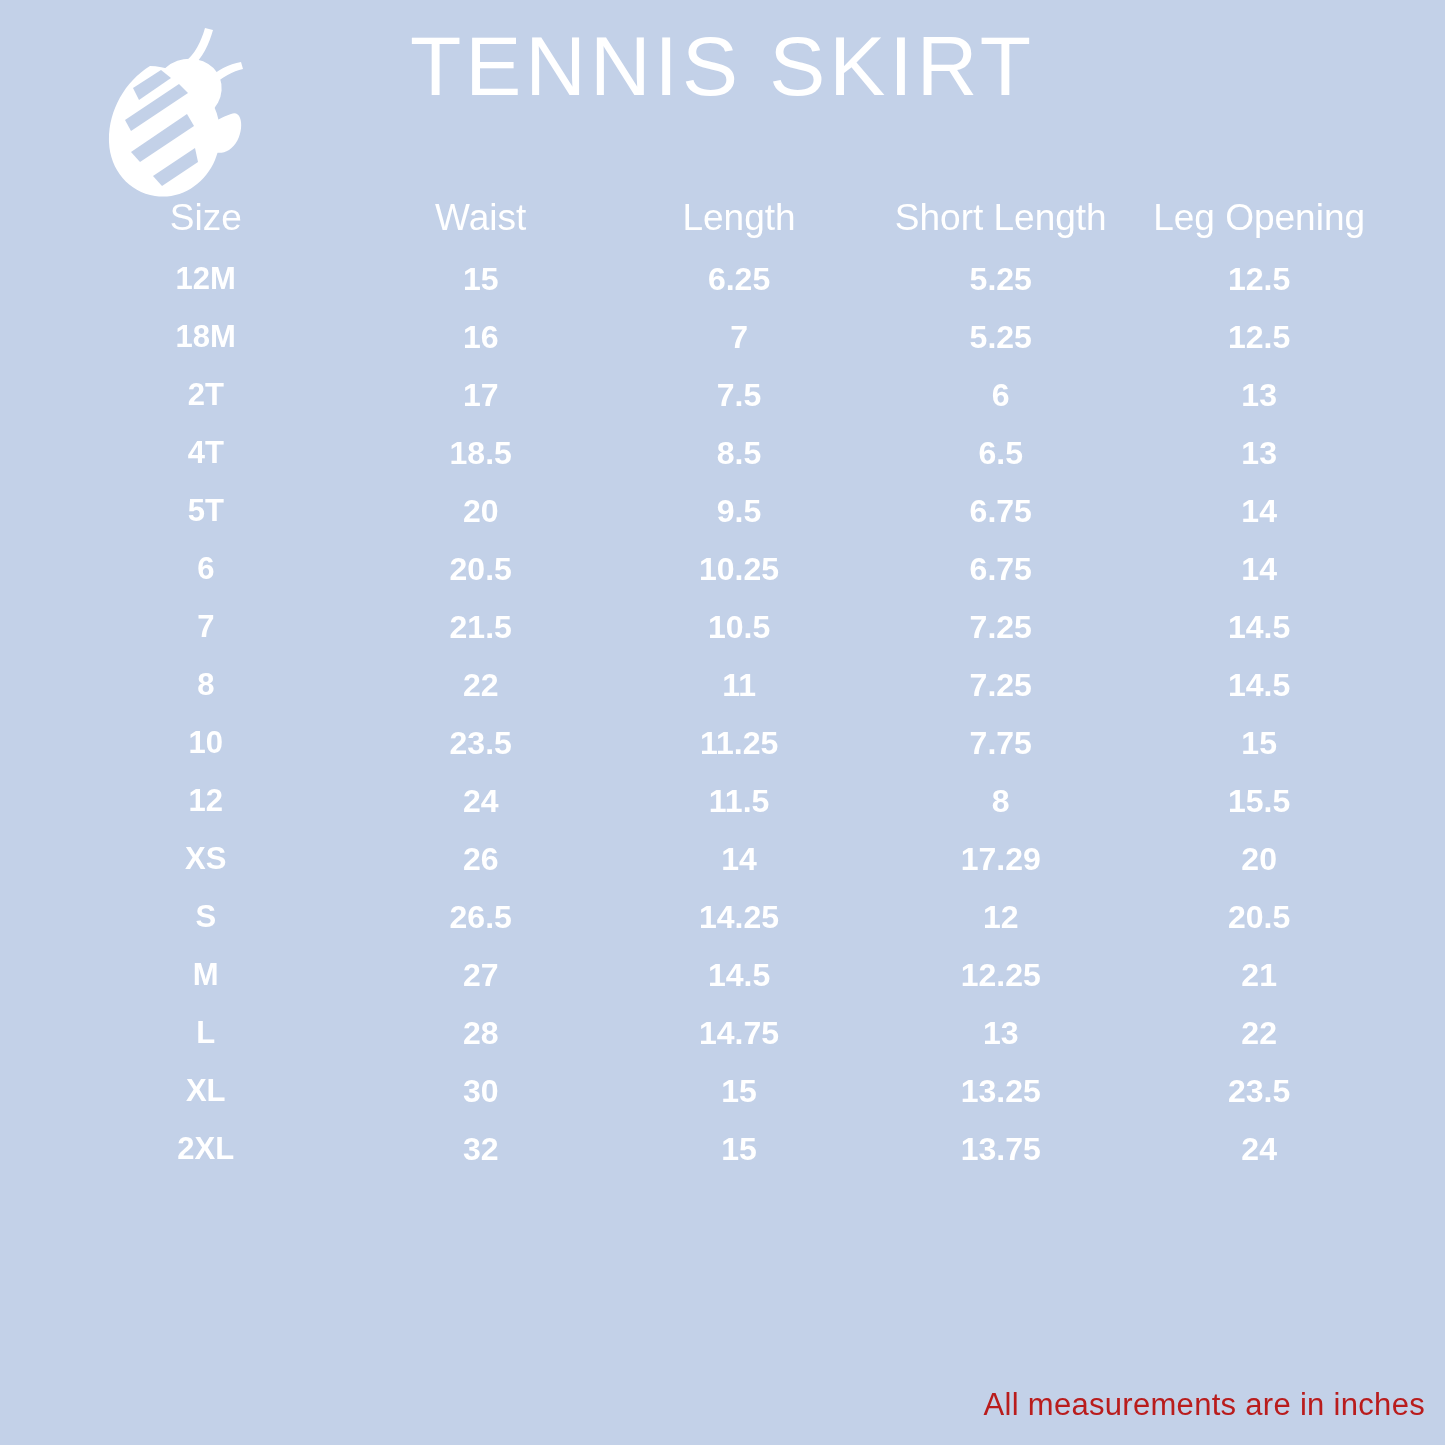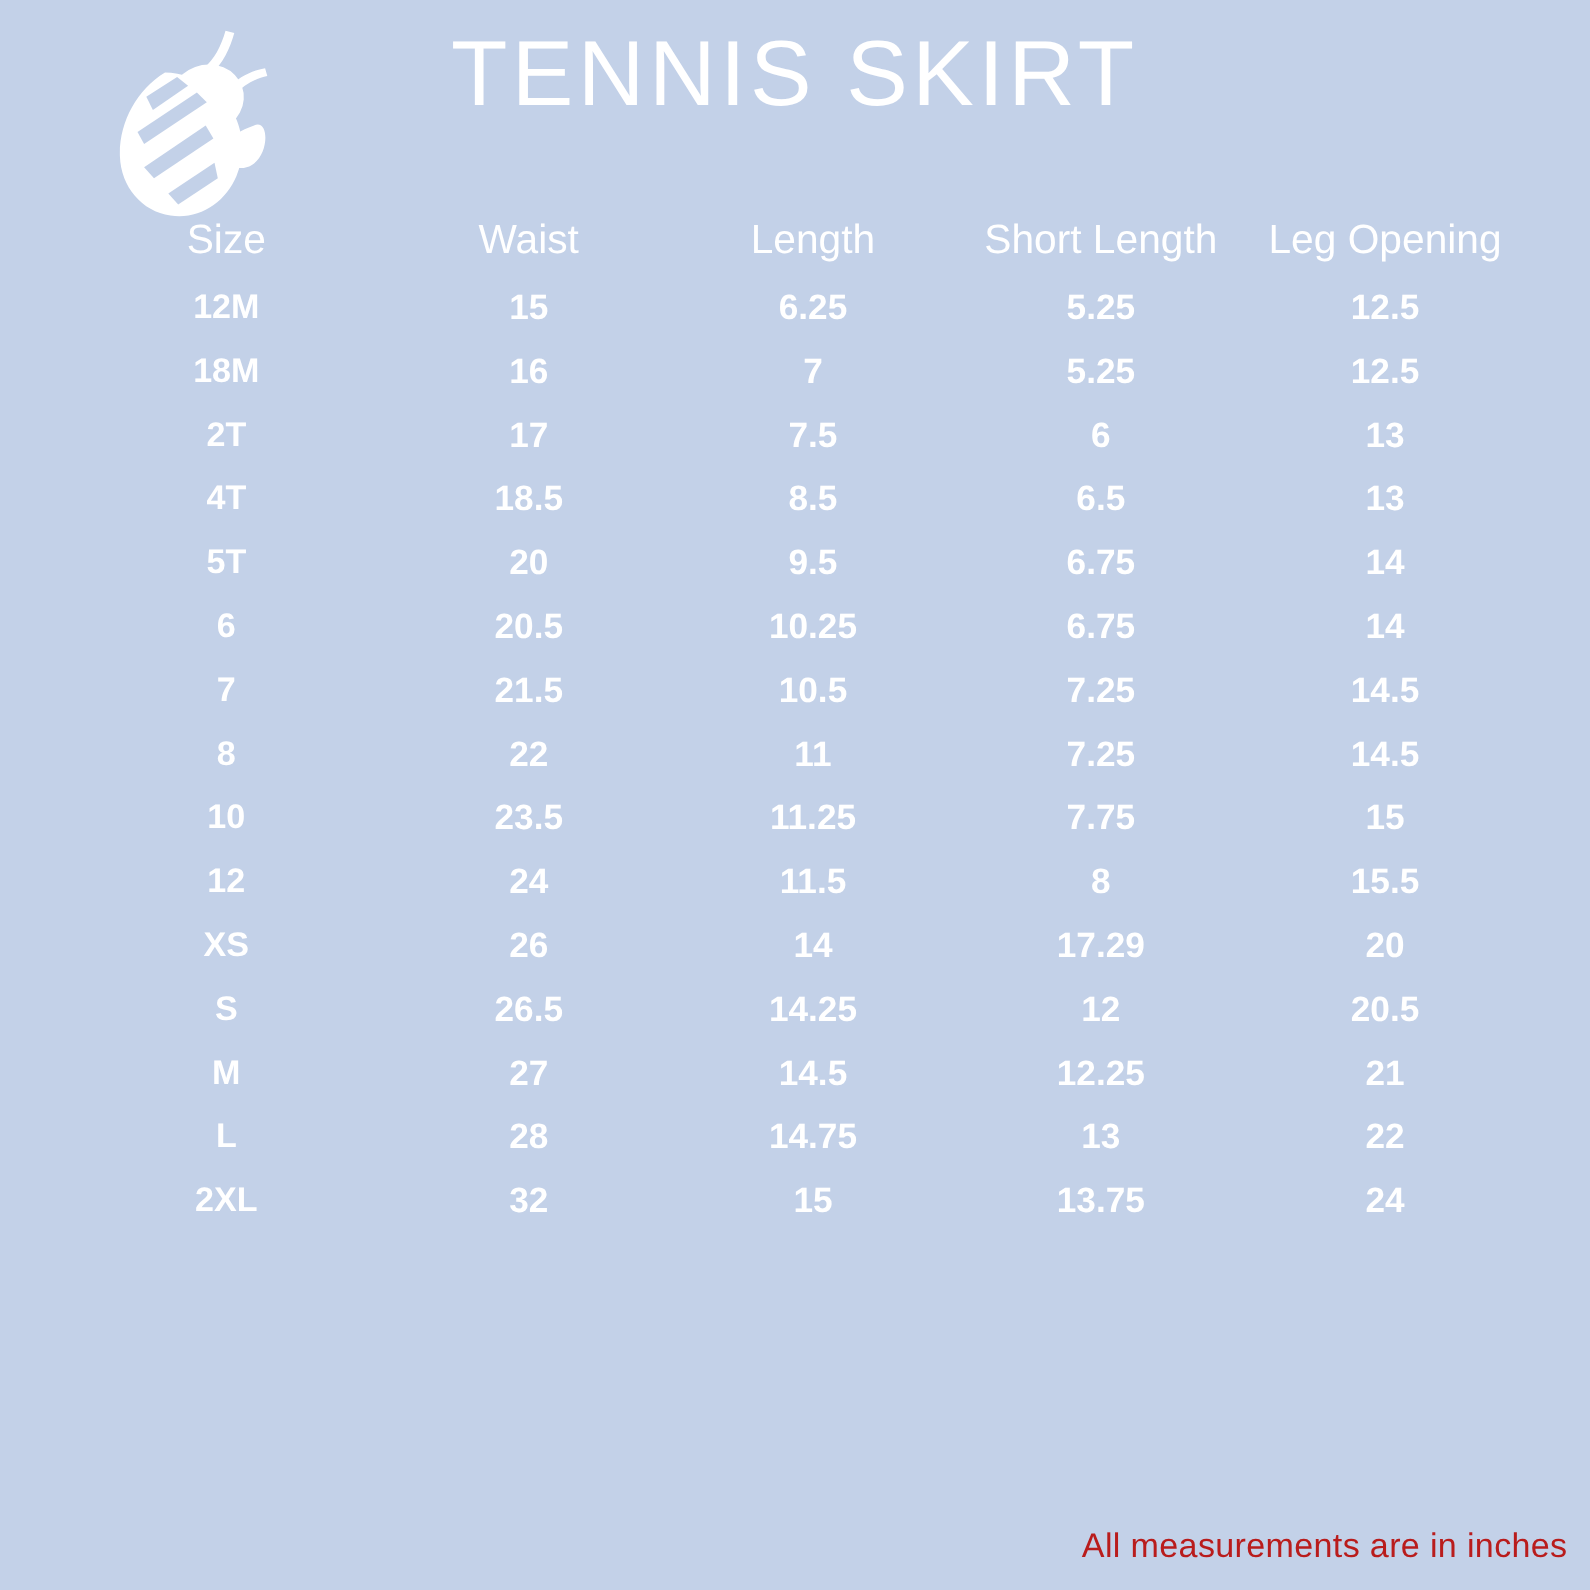--- a/index.html
+++ b/index.html
@@ -220,20 +220,27 @@
         <td>21</td>
       </tr>
       <tr>
         <td class="size-cell">L</td>
         <td>28</td>
         <td>14.75</td>
         <td>13</td>
         <td>22</td>
       </tr>
       <tr>
+        <td class="size-cell">XL</td>
+        <td>30</td>
+        <td>15</td>
+        <td>13.25</td>
+        <td>23.5</td>
+      </tr>
+      <tr>
         <td class="size-cell">2XL</td>
         <td>32</td>
         <td>15</td>
         <td>13.75</td>
         <td>24</td>
       </tr>
     </tbody>
   </table>
 
   <div class="footnote">All measurements are in inches</div>

